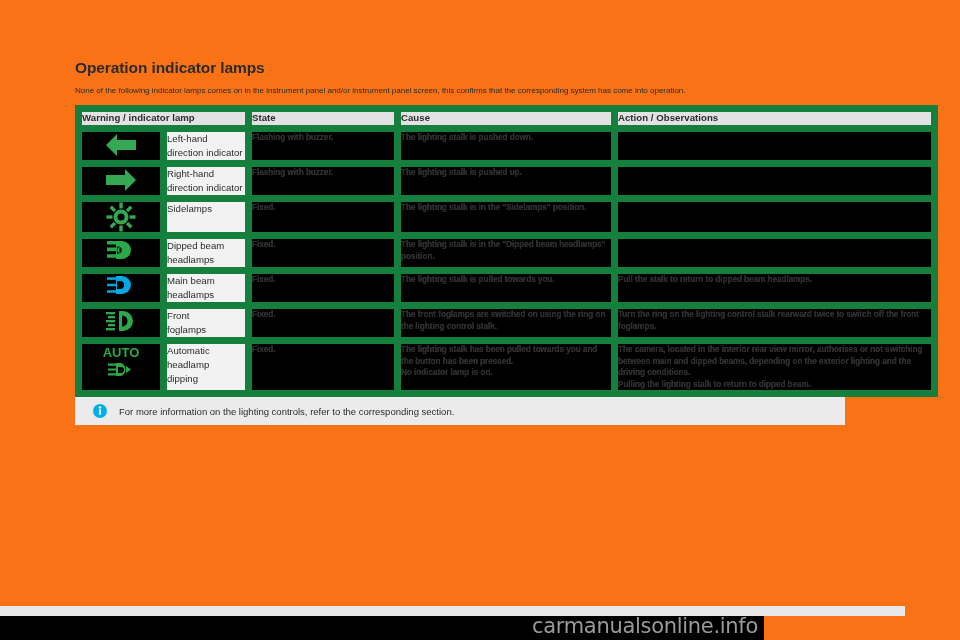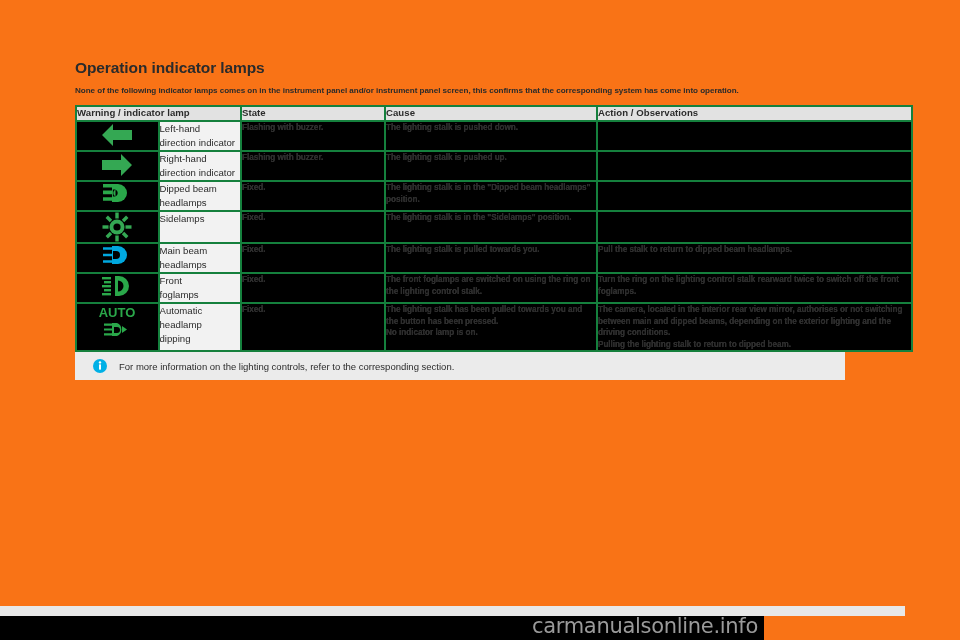--- a/index.html
+++ b/index.html
@@ -29,37 +29,37 @@
   .page-title {
     font-size: 15.5px;
     font-weight: bold;
     color: #2b2b2b;
     letter-spacing: -0.1px;
     margin: 0 0 10px 0;
     line-height: 16px;
   }
   .page-subtitle {
     font-size: 8.1px;
-    font-weight: bold;
+    font-weight: normal;
     color: #2b2b2b;
     line-height: 10px;
     margin: 8px 0 9px 0;
     letter-spacing: -0.05px;
     white-space: nowrap;
   }
 
   table.lamp-table {
     width: 830px;
     border-collapse: collapse;
     table-layout: fixed;
     background: #000;
   }
   table.lamp-table th,
   table.lamp-table td {
-    border: 2px solid #15803d;
+    border: 7px solid #15803d;
     vertical-align: top;
     padding: 0;
   }
   thead th {
     background: #e2e2e2;
     color: #2b2b2b;
     font-size: 9.6px;
     font-weight: bold;
     text-align: left;
     padding: 8px 9px 8px 9px;
@@ -180,34 +180,20 @@
           </tr>
           <tr>
             <td class="icon-cell">
               <svg class="icon-svg" width="34" height="26" viewBox="0 0 34 26">
                 <path d="M32 13 L21 2 L21 8 L2 8 L2 18 L21 18 L21 24 Z" fill="#34a853"></path>
               </svg>
             </td>
             <td class="name-cell">Right-hand<br>direction indicator</td>
             <td class="state-cell">Flashing with buzzer.</td>
             <td class="cause-cell">The lighting stalk is pushed up.</td>
-            <td class="action-cell"></td>
-          </tr>
-          <tr>
-            <td class="icon-cell">
-              <svg class="icon-svg" width="34" height="22" viewBox="0 0 34 22">
-                <path d="M12 2 h6 a9 9 0 0 1 0 18 h-6 z" fill="#2aa84a"></path>
-                <path d="M12 2 h-9 v3.6 h9 z M12 8.6 h-9 v3.6 h9 z M12 15.2 h-9 v3.6 h9 z" fill="#2aa84a"></path>
-                <path d="M15.5 7.4 a4 4 0 0 1 0 7.2 z" fill="#000"></path>
-                <path d="M15.5 7.4 a4 4 0 0 0 0 7.2 l-2.6 0 0-7.2 z" fill="#000"></path>
-              </svg>
-            </td>
-            <td class="name-cell">Dipped beam<br>headlamps</td>
-            <td class="state-cell">Fixed.</td>
-            <td class="cause-cell">The lighting stalk is in the "Dipped beam headlamps" position.</td>
             <td class="action-cell"></td>
           </tr>
           <tr>
             <td class="icon-cell">
               <svg class="icon-svg" width="30" height="30" viewBox="0 0 30 30">
                 <circle cx="15" cy="15" r="7.5" fill="#34a853"></circle>
                 <circle cx="15" cy="15" r="3.6" fill="#000"></circle>
                 <line x1="23.5" y1="15" x2="29.5" y2="15" stroke="#34a853" stroke-width="3.4"></line>
                 <line x1="21.010407640085653" y1="21.010407640085653" x2="25.25304832720494" y2="25.253048327204937" stroke="#34a853" stroke-width="3.4"></line>
                 <line x1="15" y1="23.5" x2="15" y2="29.5" stroke="#34a853" stroke-width="3.4"></line>
@@ -219,20 +205,34 @@
               </svg>
             </td>
             <td class="name-cell">Sidelamps</td>
             <td class="state-cell">Fixed.</td>
             <td class="cause-cell">The lighting stalk is in the "Sidelamps" position.</td>
             <td class="action-cell"></td>
           </tr>
           <tr>
             <td class="icon-cell">
               <svg class="icon-svg" width="34" height="22" viewBox="0 0 34 22">
+                <path d="M12 2 h6 a9 9 0 0 1 0 18 h-6 z" fill="#2aa84a"></path>
+                <path d="M12 2 h-9 v3.6 h9 z M12 8.6 h-9 v3.6 h9 z M12 15.2 h-9 v3.6 h9 z" fill="#2aa84a"></path>
+                <path d="M15.5 7.4 a4 4 0 0 1 0 7.2 z" fill="#000"></path>
+                <path d="M15.5 7.4 a4 4 0 0 0 0 7.2 l-2.6 0 0-7.2 z" fill="#000"></path>
+              </svg>
+            </td>
+            <td class="name-cell">Dipped beam<br>headlamps</td>
+            <td class="state-cell">Fixed.</td>
+            <td class="cause-cell">The lighting stalk is in the "Dipped beam headlamps" position.</td>
+            <td class="action-cell"></td>
+          </tr>
+          <tr>
+            <td class="icon-cell">
+              <svg class="icon-svg" width="34" height="22" viewBox="0 0 34 22">
                 <path d="M12 2 h6 a9 9 0 0 1 0 18 h-6 z" fill="#00a8e0"></path>
                 <path d="M12 3.2 h-9 v2.6 h9 z M12 9.7 h-9 v2.6 h9 z M12 16.2 h-9 v2.6 h9 z" fill="#00a8e0"></path>
                 <path d="M13 7 h3 a4 4 0 0 1 0 8 h-3 z" fill="#000"></path>
               </svg>
             </td>
             <td class="name-cell">Main beam<br>headlamps</td>
             <td class="state-cell">Fixed.</td>
             <td class="cause-cell">The lighting stalk is pulled towards you.</td>
             <td class="action-cell">Pull the stalk to return to dipped beam headlamps.</td>
           </tr>

